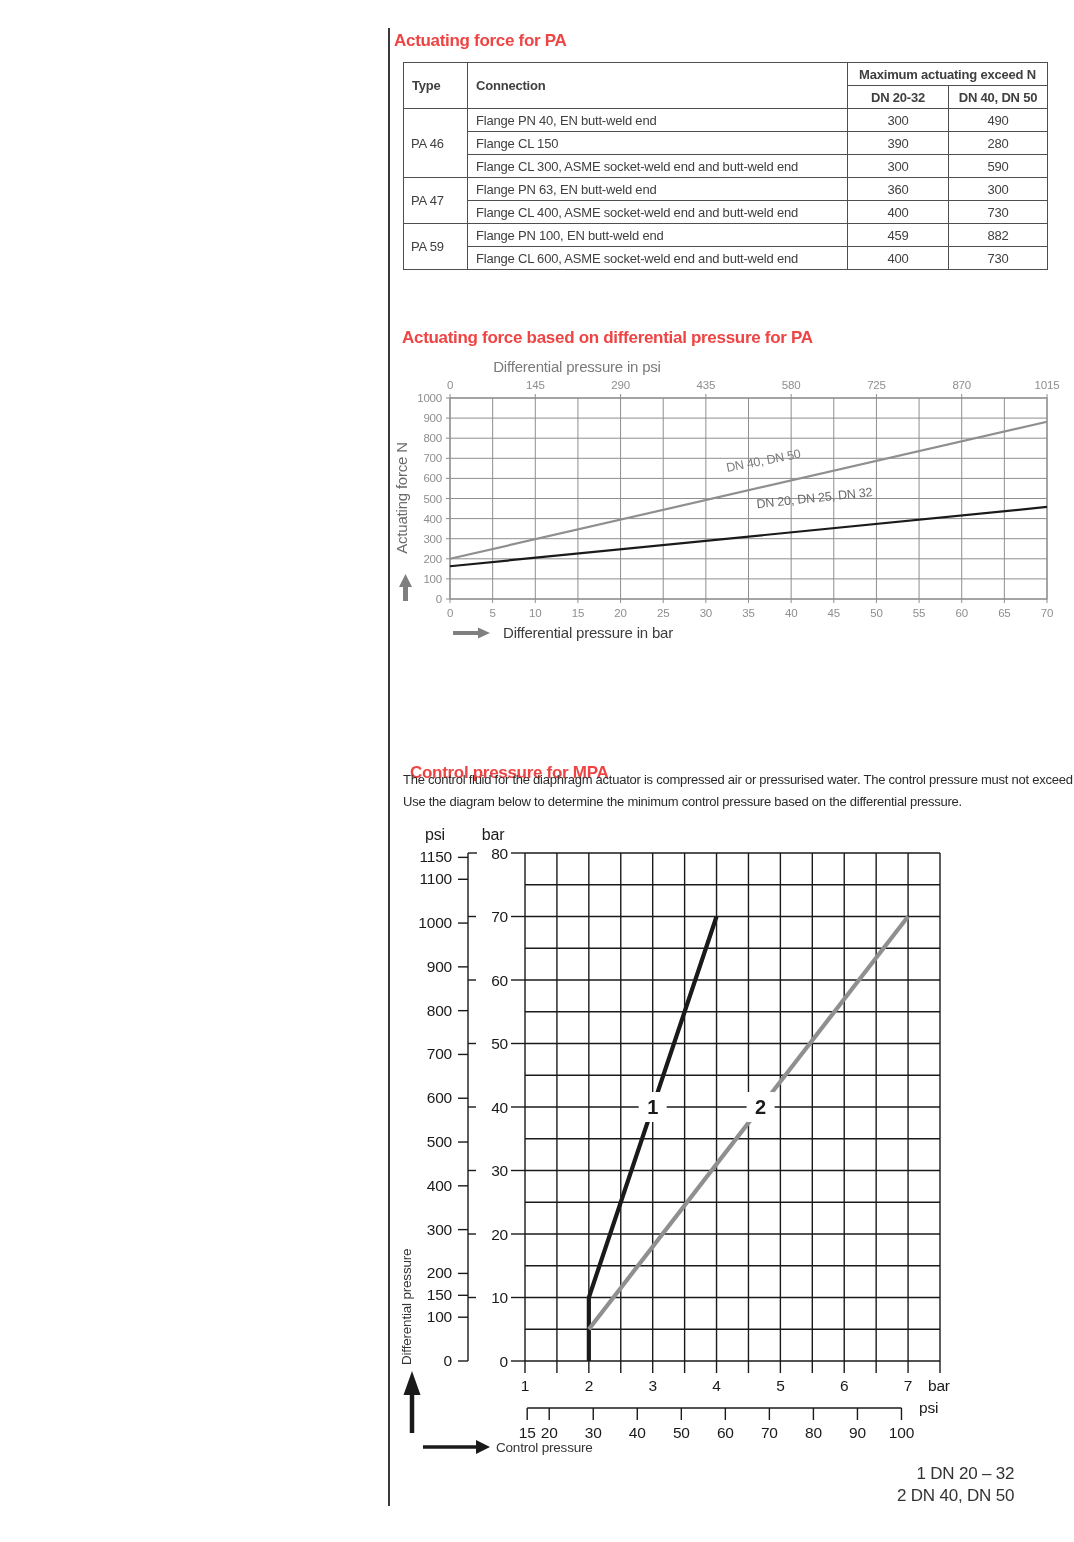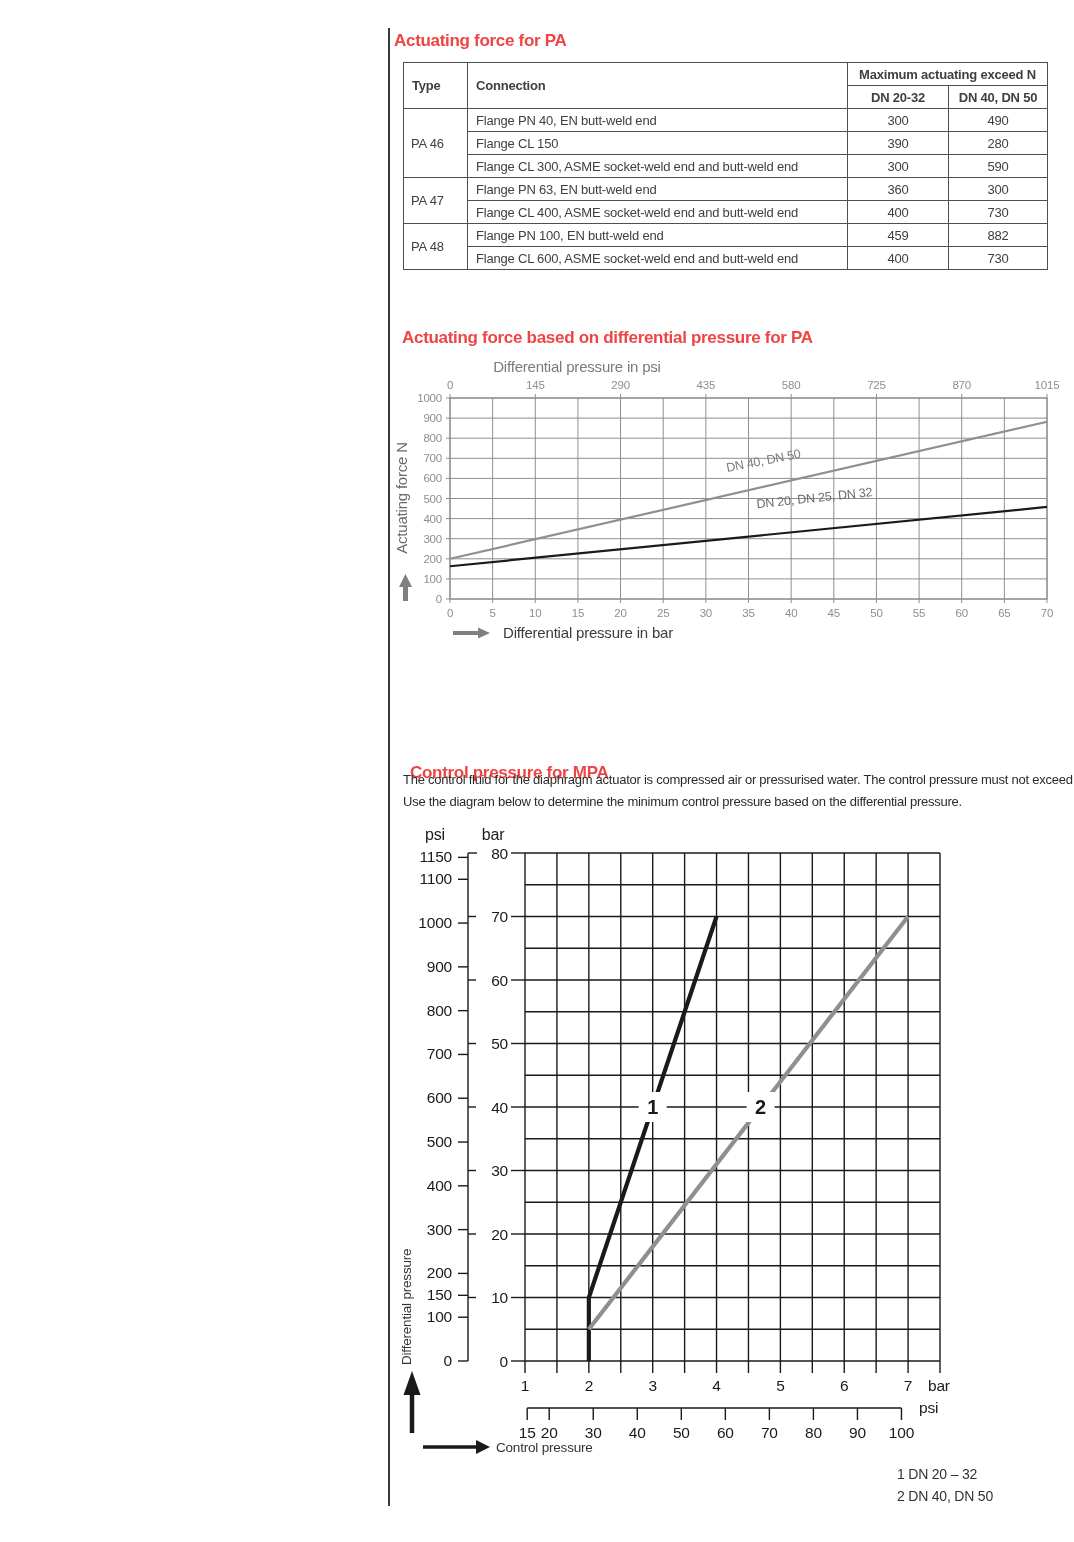--- a/index.html
+++ b/index.html
@@ -14,21 +14,21 @@
   }
   table.force{
     position:absolute;left:403px;top:62px;border-collapse:collapse;table-layout:fixed;
     font-size:13px;color:#404040;letter-spacing:-0.2px;
   }
   table.force td,table.force th{border:1px solid #4f4f4f;padding:0 0 0 8px;text-align:left;vertical-align:middle;height:22px;white-space:nowrap;overflow:hidden;}
   table.force th{font-weight:bold;}
   table.force .c{text-align:center;padding:0;}
   table.force .type{font-weight:normal;padding-left:7px;}
   .para{position:absolute;left:403px;font-size:13px;color:#2b2b2b;line-height:22px;letter-spacing:-0.25px;white-space:nowrap;}
-  .legend{position:absolute;left:897px;top:1463px;font-size:14px;color:#333;line-height:22px;letter-spacing:-0.2px;}
+  .legend{position:absolute;left:897px;top:1463px;font-size:17px;color:#333;line-height:22px;letter-spacing:-0.2px;text-align:right;}
   svg{position:absolute;overflow:visible;}
   svg text{font-family:"Liberation Sans", sans-serif;}
 </style>
 </head>
 <body>
 
 <div class="page">
   <div class="vrule"></div>
 
   <h2 class="sec-title" style="top:31px;margin:0;">Actuating force for PA</h2>
@@ -71,21 +71,21 @@
       <td>Flange PN 63, EN butt-weld end</td>
       <td class="c">360</td>
       <td class="c">300</td>
     </tr>
     <tr>
       <td>Flange CL 400, ASME socket-weld end and butt-weld end</td>
       <td class="c">400</td>
       <td class="c">730</td>
     </tr>
     <tr>
-      <td rowspan="2" class="type">PA 48</td>
+      <td rowspan="2" class="type">PA 59</td>
       <td>Flange PN 100, EN butt-weld end</td>
       <td class="c">459</td>
       <td class="c">882</td>
     </tr>
     <tr>
       <td>Flange CL 600, ASME socket-weld end and butt-weld end</td>
       <td class="c">400</td>
       <td class="c">730</td>
     </tr>
   </tbody>

